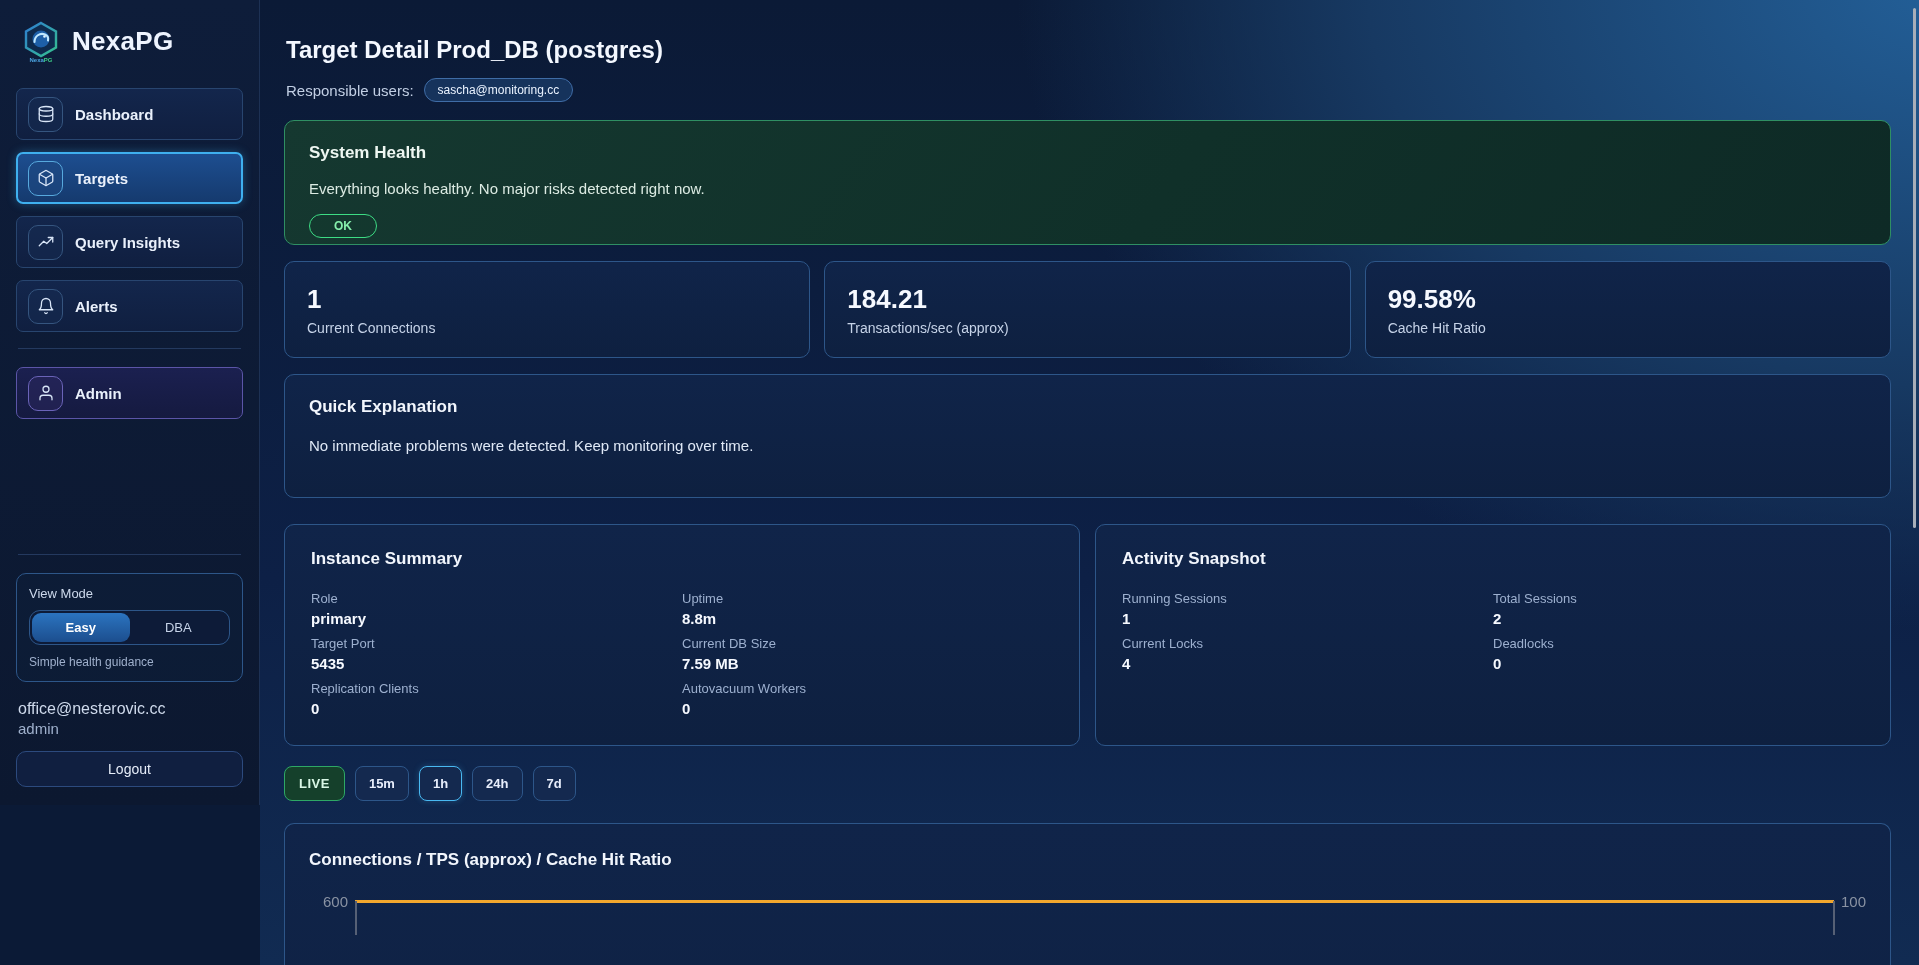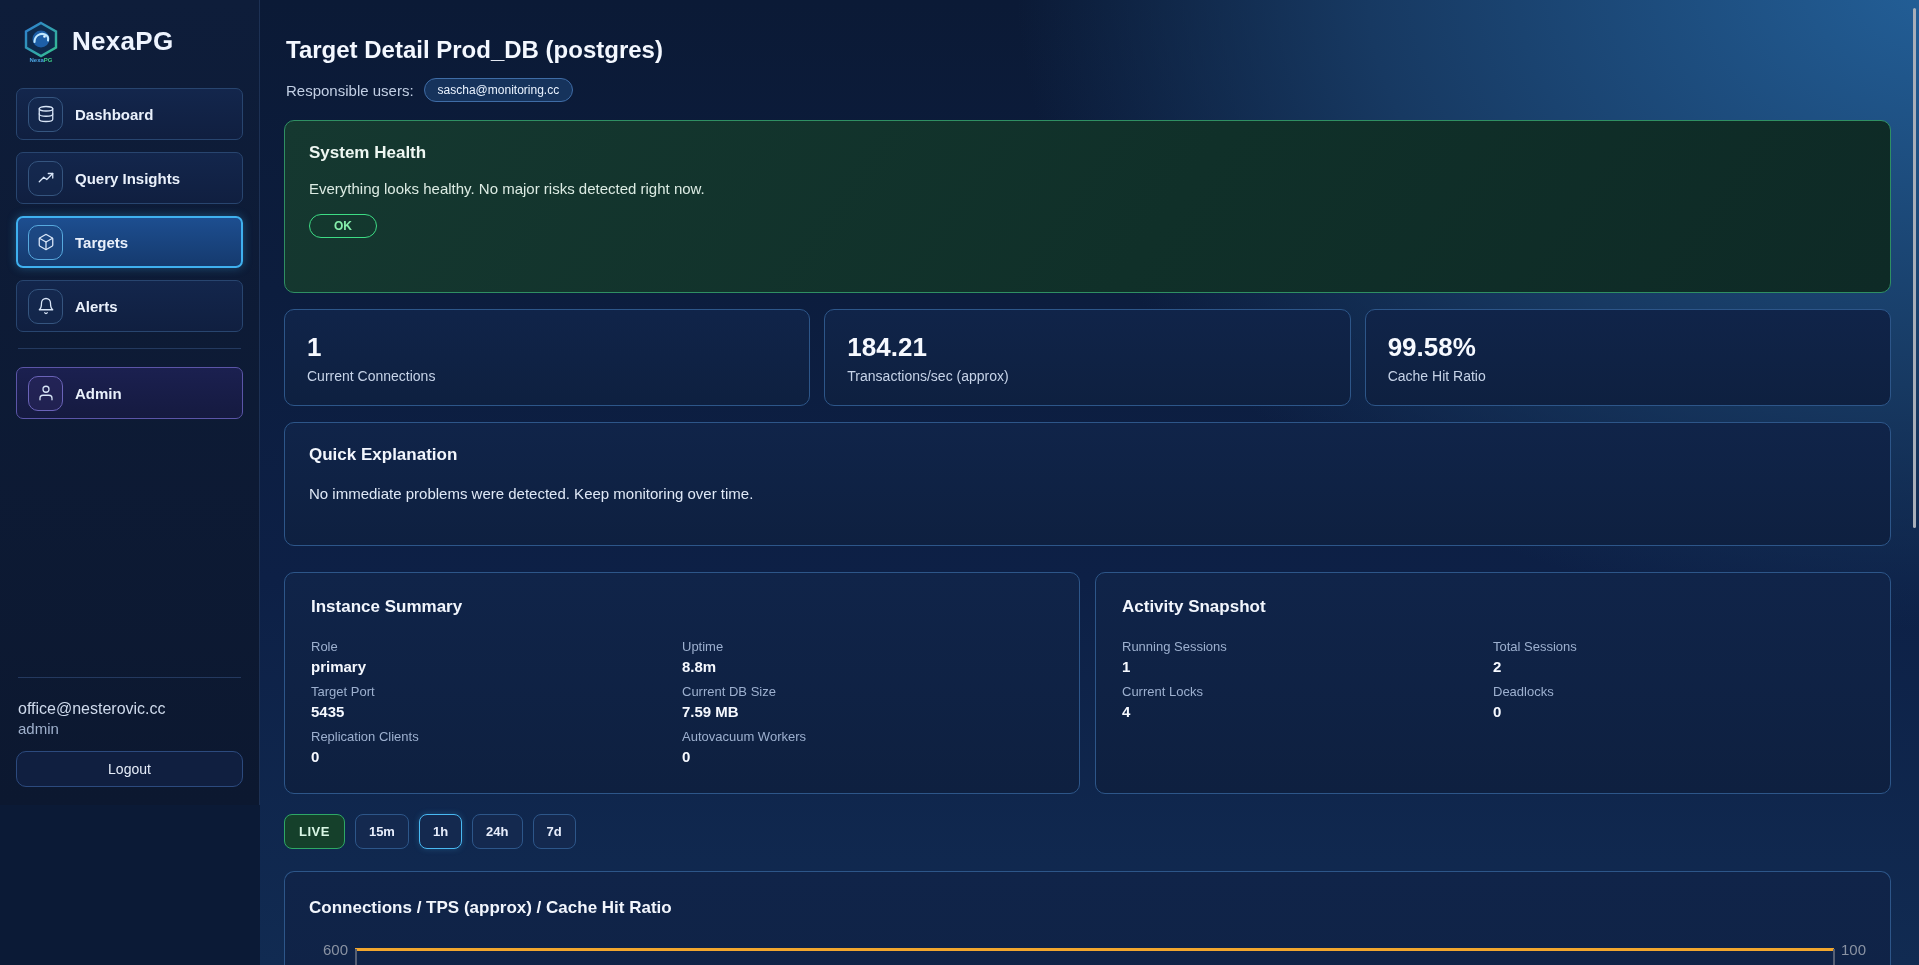--- a/index.html
+++ b/index.html
@@ -44,21 +44,21 @@
     background:
       radial-gradient(1300px 900px at 102% -2%, #236099 0%, #173962 45%, rgba(23,57,98,0) 72%),
       linear-gradient(180deg,#0b1a36 0%,#0d2046 60%,#112b52 100%); }
   .page-title { font-size:24px; font-weight:bold; color:#f4f8ff; margin:0 0 14px 2px; }
   .resp-row { display:flex; align-items:center; gap:10px; margin:0 0 18px 2px; }
   .resp-label { font-size:15px; color:#c2cfe4; }
   .resp-badge { padding:4px 13px; border-radius:999px; border:1px solid #3f6ca6; background:#16335c; color:#eaf3ff; font-size:12px; }
 
   .card { border:1px solid #2d5689; border-radius:10px; background:linear-gradient(180deg,#102449,#0e2040); }
 
-  .health-card { border:1px solid #2f8f63; border-radius:10px; height:173px; padding:22px 24px; margin-bottom:16px;
+  .health-card { border:1px solid #2f8f63; border-radius:10px; height:125px; padding:22px 24px; margin-bottom:16px;
     background:linear-gradient(125deg,#153830 0%,#103029 55%,#0e2a26 100%); }
   .health-title { font-size:17px; font-weight:bold; color:#eef7f2; margin-bottom:17px; }
   .health-msg { font-size:15px; color:#dcebe3; margin-bottom:17px; }
   .ok-pill { display:inline-block; border:1px solid #3ddc84; color:#86efac; font-weight:bold; font-size:12px;
     padding:4px 24px; border-radius:999px; background:rgba(20,60,45,.3); }
 
   .stat-row { display:flex; gap:14px; margin-bottom:16px; }
   .stat-card { flex:1; height:97px; padding:14px 22px; display:flex; flex-direction:column; justify-content:center; }
   .stat-value { font-size:26px; font-weight:bold; color:#f6f9ff; margin-bottom:5px; }
   .stat-label { font-size:14px; color:#c6d3e8; }
@@ -124,44 +124,44 @@
     <span class="iconbox">
       <svg width="18" height="18" viewBox="0 0 24 24" fill="none" stroke="currentColor" stroke-width="1.7" stroke-linecap="round" stroke-linejoin="round">
         <ellipse cx="12" cy="5" rx="9" ry="3"></ellipse>
           <path d="M21 12c0 1.66-4 3-9 3s-9-1.34-9-3"></path>
           <path d="M3 5v14c0 1.66 4 3 9 3s9-1.34 9-3V5"></path>
       </svg>
     </span>
     <span class="nav-label">Dashboard</span>
   </div>
 
-  <div class="nav-item">
-    <span class="iconbox">
-      <svg width="18" height="18" viewBox="0 0 24 24" fill="none" stroke="currentColor" stroke-width="1.7" stroke-linecap="round" stroke-linejoin="round">
-        <polyline points="3 17 9 11 13 14 21 6"></polyline>
-          <polyline points="15 6 21 6 21 12"></polyline>
-      </svg>
-    </span>
-    <span class="nav-label">Query Insights</span>
-  </div>
-
   <div class="nav-item active">
     <span class="iconbox">
       <svg width="18" height="18" viewBox="0 0 24 24" fill="none" stroke="currentColor" stroke-width="1.7" stroke-linecap="round" stroke-linejoin="round">
         <path d="M21 16V8a2 2 0 0 0-1-1.73l-7-4a2 2 0 0 0-2 0l-7 4A2 2 0 0 0 3 8v8a2 2 0 0 0 1 1.73l7 4a2 2 0 0 0 2 0l7-4A2 2 0 0 0 21 16z"></path>
         <polyline points="3.27 6.96 12 12.01 20.73 6.96"></polyline>
           <line x1="12" y1="22.08" x2="12" y2="12"></line>
       </svg>
     </span>
     <span class="nav-label">Targets</span>
   </div>
 
   <div class="nav-item">
     <span class="iconbox">
       <svg width="18" height="18" viewBox="0 0 24 24" fill="none" stroke="currentColor" stroke-width="1.7" stroke-linecap="round" stroke-linejoin="round">
+        <polyline points="3 17 9 11 13 14 21 6"></polyline>
+          <polyline points="15 6 21 6 21 12"></polyline>
+      </svg>
+    </span>
+    <span class="nav-label">Query Insights</span>
+  </div>
+
+  <div class="nav-item">
+    <span class="iconbox">
+      <svg width="18" height="18" viewBox="0 0 24 24" fill="none" stroke="currentColor" stroke-width="1.7" stroke-linecap="round" stroke-linejoin="round">
         <path d="M18 8A6 6 0 0 0 6 8c0 7-3 9-3 9h18s-3-2-3-9"></path>
           <path d="M13.73 21a2 2 0 0 1-3.46 0"></path>
       </svg>
     </span>
     <span class="nav-label">Alerts</span>
   </div>
 
   <hr class="side-divider">
 
   <div class="nav-item admin">
@@ -171,20 +171,28 @@
           <circle cx="12" cy="7" r="4"></circle>
       </svg>
     </span>
     <span class="nav-label">Admin</span>
   </div>
 
   <div class="side-spacer"></div>
 
   <hr class="side-divider">
 
+  <div class="viewmode">
+    <div class="viewmode-label">View Mode</div>
+    <div class="toggle">
+      <div class="toggle-opt selected">Easy</div>
+      <div class="toggle-opt">DBA</div>
+    </div>
+    <div class="viewmode-caption">Simple health guidance</div>
+  </div>
 
   <div class="user-email">office@nesterovic.cc</div>
   <div class="user-role">admin</div>
 
   <button class="logout-btn">Logout</button>
 </aside>
 
 <main class="main">
 
   <h1 class="page-title">Target Detail Prod_DB (postgres)</h1>

